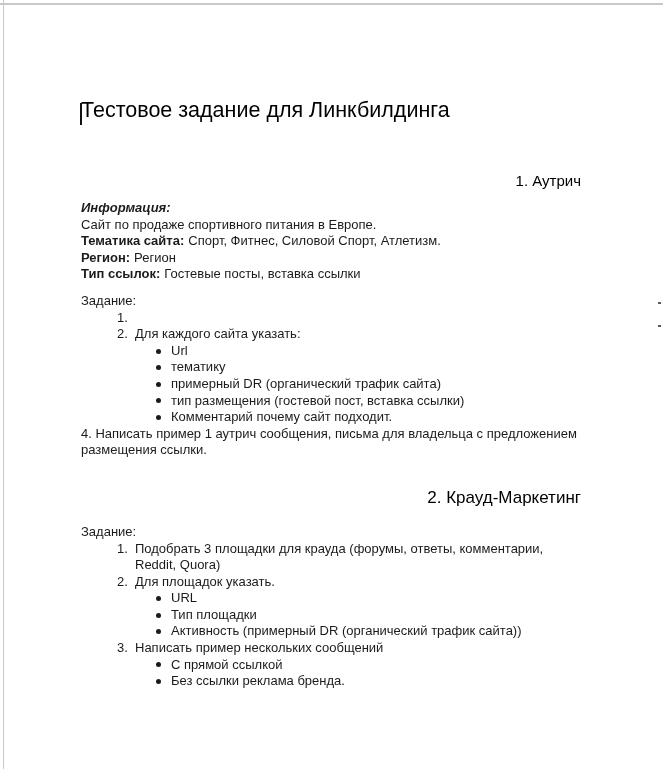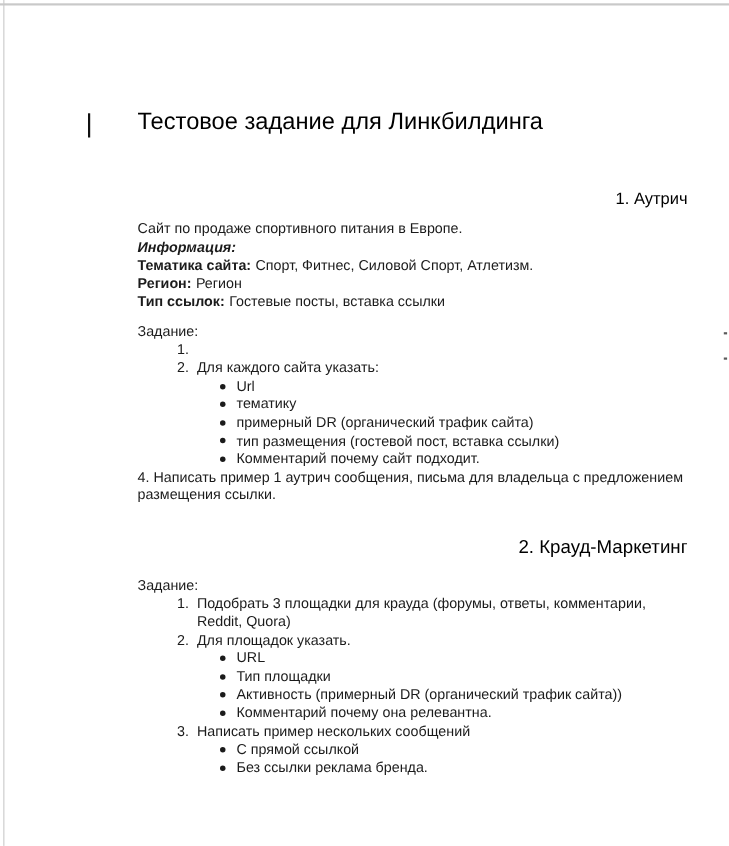--- a/index.html
+++ b/index.html
@@ -11,21 +11,21 @@
     color: #1b1b1b;
   }
   .page { position: absolute; inset: 0; background: #ffffff; }
   .edge-top { position: absolute; top: 3px; left: 0; right: 0; height: 1.5px; background: #c9c9c9; }
   .edge-left { position: absolute; left: 3px; top: 0; bottom: 0; width: 1px; background: #c9c9c9; }
   .caret { position: absolute; left: 80px; top: 103px; width: 1.5px; height: 22px; background: #111; }
   .edge-mark { position: absolute; right: 2px; width: 3px; height: 2px; background: #5a5a5a; }
   .edge-mark.m1 { top: 302px; }
   .edge-mark.m2 { top: 325px; }
 
-  .content { position: absolute; left: 81px; top: 0; width: 500px; margin-left: 44px; }
+  .content { position: absolute; left: 81px; top: 0; width: 500px; }
 
   .title {
     font-size: 21.5px; line-height: 26px; font-weight: 400;
     color: #000; margin: 97px 0 0 0;
   }
   .h2 { font-weight: 400; color: #000; text-align: right; }
   .h2-1 { font-size: 15px; line-height: 18px; margin: 49px 0 0 22px; }
   .h2-2 { font-size: 17px; line-height: 20px; margin: 29px 0 0 0; }
 
   .para { margin: 10px 0 0 0; }
@@ -54,22 +54,22 @@
   <div class="edge-mark m1"></div>
   <div class="edge-mark m2"></div>
 
   <div class="content">
 
     <div class="title">Тестовое задание для Линкбилдинга</div>
 
     <div class="h2 h2-1">1. Аутрич</div>
 
     <div class="para">
+      <div class="line bi">Информация:</div>
       <div class="line">Сайт по продаже спортивного питания в Европе.</div>
-      <div class="line bi">Информация:</div>
       <div class="line">
         <span class="lbl">Тематика сайта:</span><span>Спорт, Фитнес, Силовой Спорт, Атлетизм.</span>
       </div>
       <div class="line">
         <span class="lbl">Регион:</span><span>Регион</span>
       </div>
       <div class="line">
         <span class="lbl">Тип ссылок:</span><span>Гостевые посты, вставка ссылки</span>
       </div>
     </div>
@@ -141,26 +141,20 @@
           <span class="dot"></span>
         </span>
       <span class="txt">Тип площадки</span>
     </div>
     <div class="li ind2">
       <span class="marker bullet">
           <span class="dot"></span>
         </span>
       <span class="txt">Активность (примерный DR (органический трафик сайта))</span>
     </div>
-    <div class="li ind2">
-      <span class="marker bullet">
-          <span class="dot"></span>
-        </span>
-      <span class="txt">Комментарий почему она релевантна.</span>
-    </div>
 
     <div class="li ind1">
       <span class="marker">3.</span>
       <span class="txt">Написать пример нескольких сообщений</span>
     </div>
 
     <div class="li ind2">
       <span class="marker bullet">
           <span class="dot"></span>
         </span>

